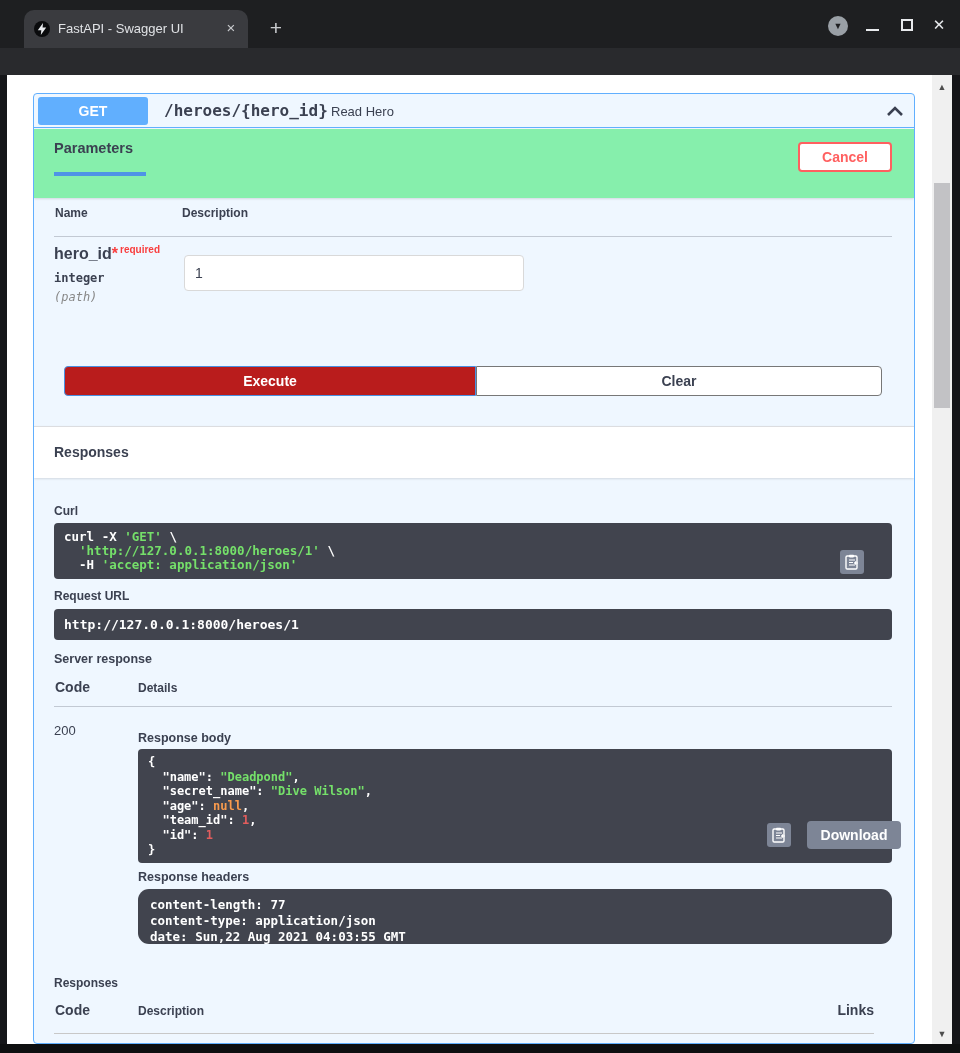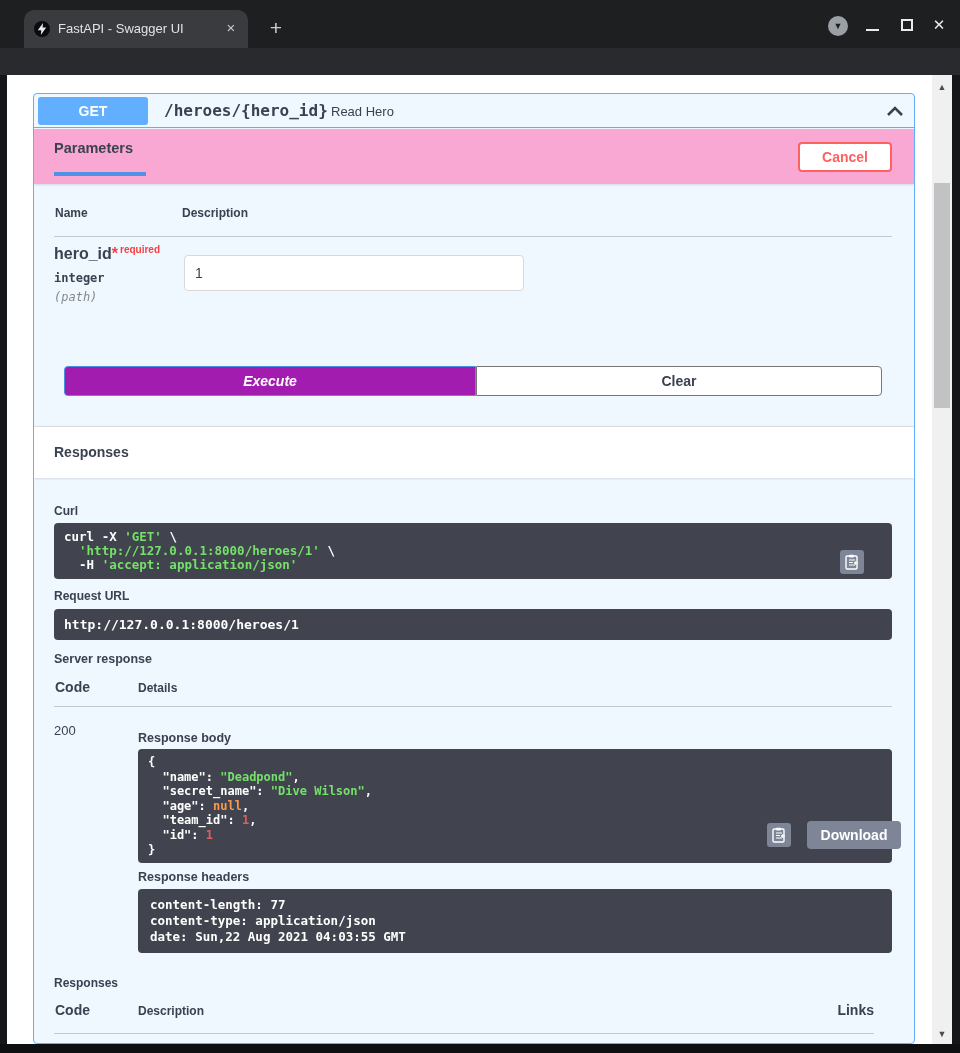--- a/index.html
+++ b/index.html
@@ -55,41 +55,41 @@
   .opblock { left:33px; top:93px; width:882px; height:951px; background:#eff7ff;
              border:1px solid #61affe; border-radius:4px; overflow:hidden; color:#3b4151; }
   .summary { left:0; top:0; width:880px; height:34px; border-bottom:1px solid #61affe; cursor:pointer; }
   .method-badge { left:4px; top:3px; width:110px; height:28px; background:#61affe; border-radius:3px;
                   color:#fff; font-weight:bold; font-size:14px; line-height:28px; text-align:center; }
   .op-path { left:130px; top:0; height:34px; line-height:34px; font-family:"DejaVu Sans Mono",monospace;
              font-weight:bold; font-size:16px; }
   .op-summary { left:297px; top:0; height:34px; line-height:35px; font-size:13px; }
   .chevron-btn { left:848px; top:6px; width:26px; height:22px; }
 
-  .sec-header { left:0; top:35px; width:880px; height:55px; background:#f9a8d4;
+  .sec-header { left:0; top:35px; width:880px; height:69px; background:#86efac;
                 box-shadow:0 1px 2px rgba(0,0,0,.12); }
   .tab-parameters { left:20px; top:11px; font-size:14.5px; font-weight:bold; }
   .tab-underline { left:20px; top:43px; width:92px; height:4px; background:#4f93e6; }
   .cancel-btn { left:764px; top:13px; width:94px; height:30px; background:#fff; border:2px solid #ff6060;
                 border-radius:4px; color:#ff6060; font-weight:bold; font-size:14px; text-align:center; line-height:26px; }
 
   .lbl-sm { font-size:12px; font-weight:bold; color:#3b4151; }
   .cols1 { left:20px; top:110px; width:838px; height:33px; border-bottom:1px solid rgba(59,65,81,.25); }
   .cols1 .c-name { left:1px; top:2px; } .cols1 .c-desc { left:128px; top:2px; }
 
   .p-name { left:20px; top:150px; font-size:16px; font-weight:bold; }
   .p-star { color:#f93e3e; }
   .p-req  { color:#f93e3e; font-size:10px; font-weight:bold; vertical-align:6px; margin-left:2px; }
   .p-type { left:20px; top:177px; font-family:"DejaVu Sans Mono",monospace; font-size:12px; font-weight:bold; }
   .p-loc  { left:20px; top:196px; font-family:"DejaVu Sans Mono",monospace; font-size:12px; font-style:italic; color:#888; }
   .p-input { left:150px; top:161px; width:340px; height:36px; background:#fff; border:1px solid #d9d9d9;
              border-radius:4px; padding-left:10px; font-size:14px; color:#3b4151; font-family:"Liberation Sans",sans-serif; }
 
-  .exec-btn { left:30px; top:272px; width:412px; height:30px; background:#a21caf; border:1px solid #4990e2;
-              border-radius:4px 0 0 4px; color:#fff; font-weight:bold; font-size:14px; line-height:28px; text-align:center;font-style:italic; }
+  .exec-btn { left:30px; top:272px; width:412px; height:30px; background:#b91c1c; border:1px solid #4990e2;
+              border-radius:4px 0 0 4px; color:#fff; font-weight:bold; font-size:14px; line-height:28px; text-align:center; }
   .clear-btn { left:442px; top:272px; width:406px; height:30px; background:#fff; border:1px solid #777;
                border-radius:0 4px 4px 0; color:#3b4151; font-weight:bold; font-size:14px; line-height:28px; text-align:center; }
 
   .responses-bar { left:0; top:332px; width:880px; height:52px; background:#fff;
                    border-top:1px solid rgba(59,65,81,.18); box-shadow:0 1px 2px rgba(0,0,0,.12); }
   .responses-bar .t { left:20px; top:17px; font-size:14px; font-weight:bold; }
 
   .code-dark { background:#41444e; border-radius:4px; color:#fff;
                font-family:"DejaVu Sans Mono",monospace; font-weight:bold; }
   .cl { white-space:pre; }
@@ -108,21 +108,21 @@
   .cols2 { left:20px; top:583px; width:838px; height:30px; border-bottom:1px solid rgba(59,65,81,.25); }
   .cols2 .c-code { left:1px; top:2px; font-size:14px; font-weight:bold; }
   .cols2 .c-det  { left:84px; top:4px; }
   .status-200 { left:20px; top:629px; font-size:13px; }
   .rb-label { left:104px; top:637px; font-size:12.5px; font-weight:bold; }
   .rb-block { left:104px; top:655px; width:754px; height:114px; padding:6px 10px; font-size:12px; line-height:14.6px; }
   .copy-body { left:733px; top:729px; }
   .dl-btn { left:773px; top:727px; width:94px; height:28px; background:#7d8596; border-radius:4px;
             color:#fff; font-weight:bold; font-size:14px; line-height:28px; text-align:center; }
   .rh-label { left:104px; top:776px; font-size:12.5px; font-weight:bold; }
-  .rh-block { left:104px; top:795px; width:754px; height:64px; padding:8px 12px 5px; font-size:12.5px; line-height:16px; }
+  .rh-block { left:104px; top:795px; width:754px; height:55px; padding:8px 12px 5px; font-size:12.5px; line-height:16px;border-radius:11px; }
 
   .resp2-label { left:20px; top:882px; }
   .cols3 { left:20px; top:906px; width:838px; height:30px; }
   .cols3 .c-code { left:1px; top:2px; font-size:14px; font-weight:bold; }
   .cols3 .c-desc { left:84px; top:4px; }
   .cols3 .c-links { right:18px; top:2px; font-size:14px; font-weight:bold; }
   .resp2-hr { left:20px; top:939px; width:820px; height:1px; background:#c8c8c8; }
   .row2-code { left:20px; top:947px; font-size:13px; }
   .row2-links { right:40px; top:947px; font-size:13px; }
 

